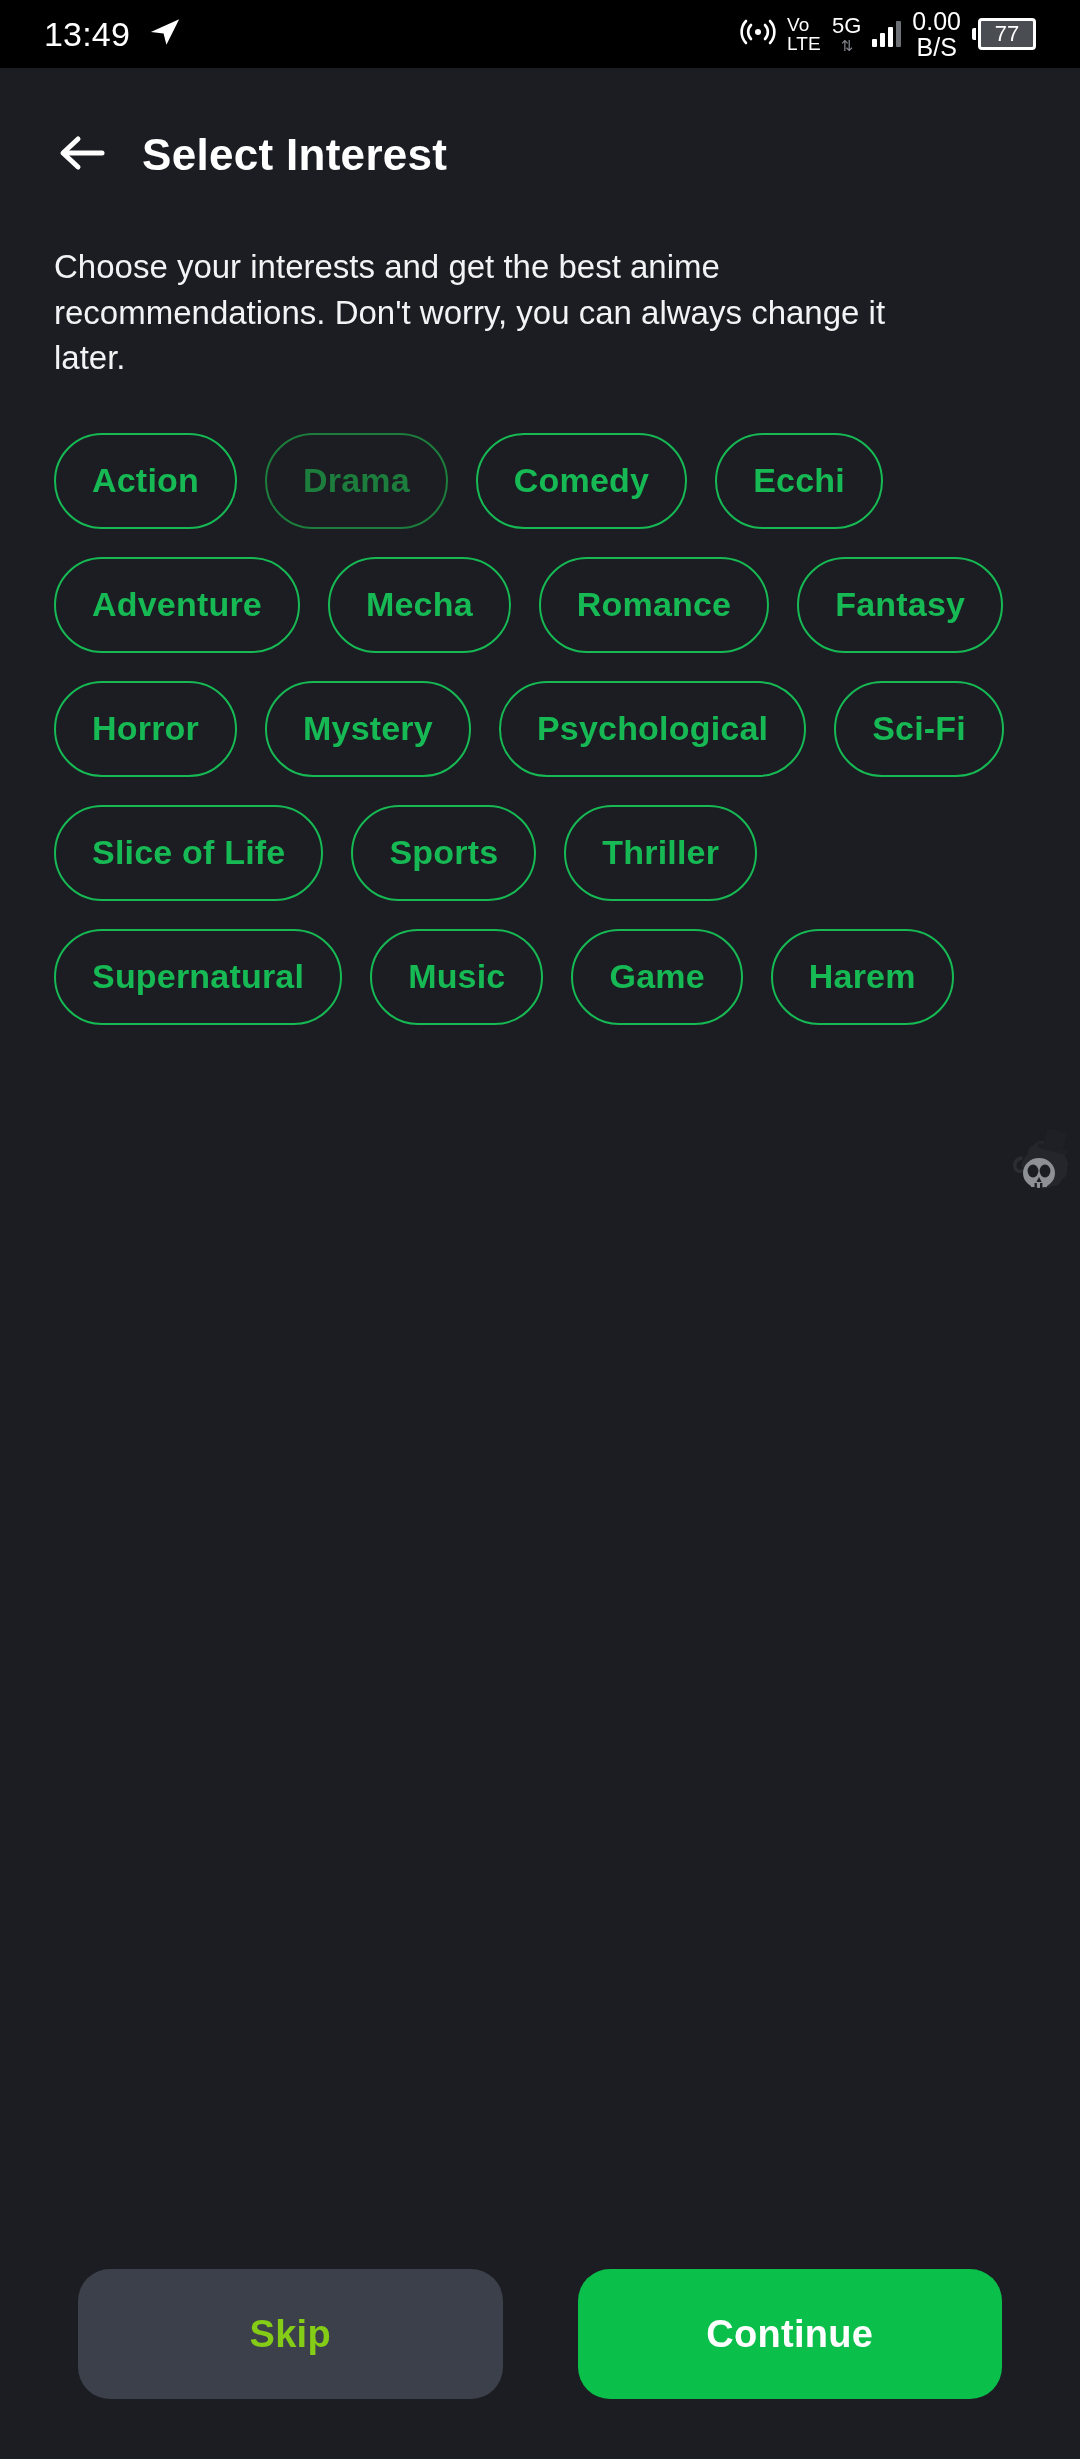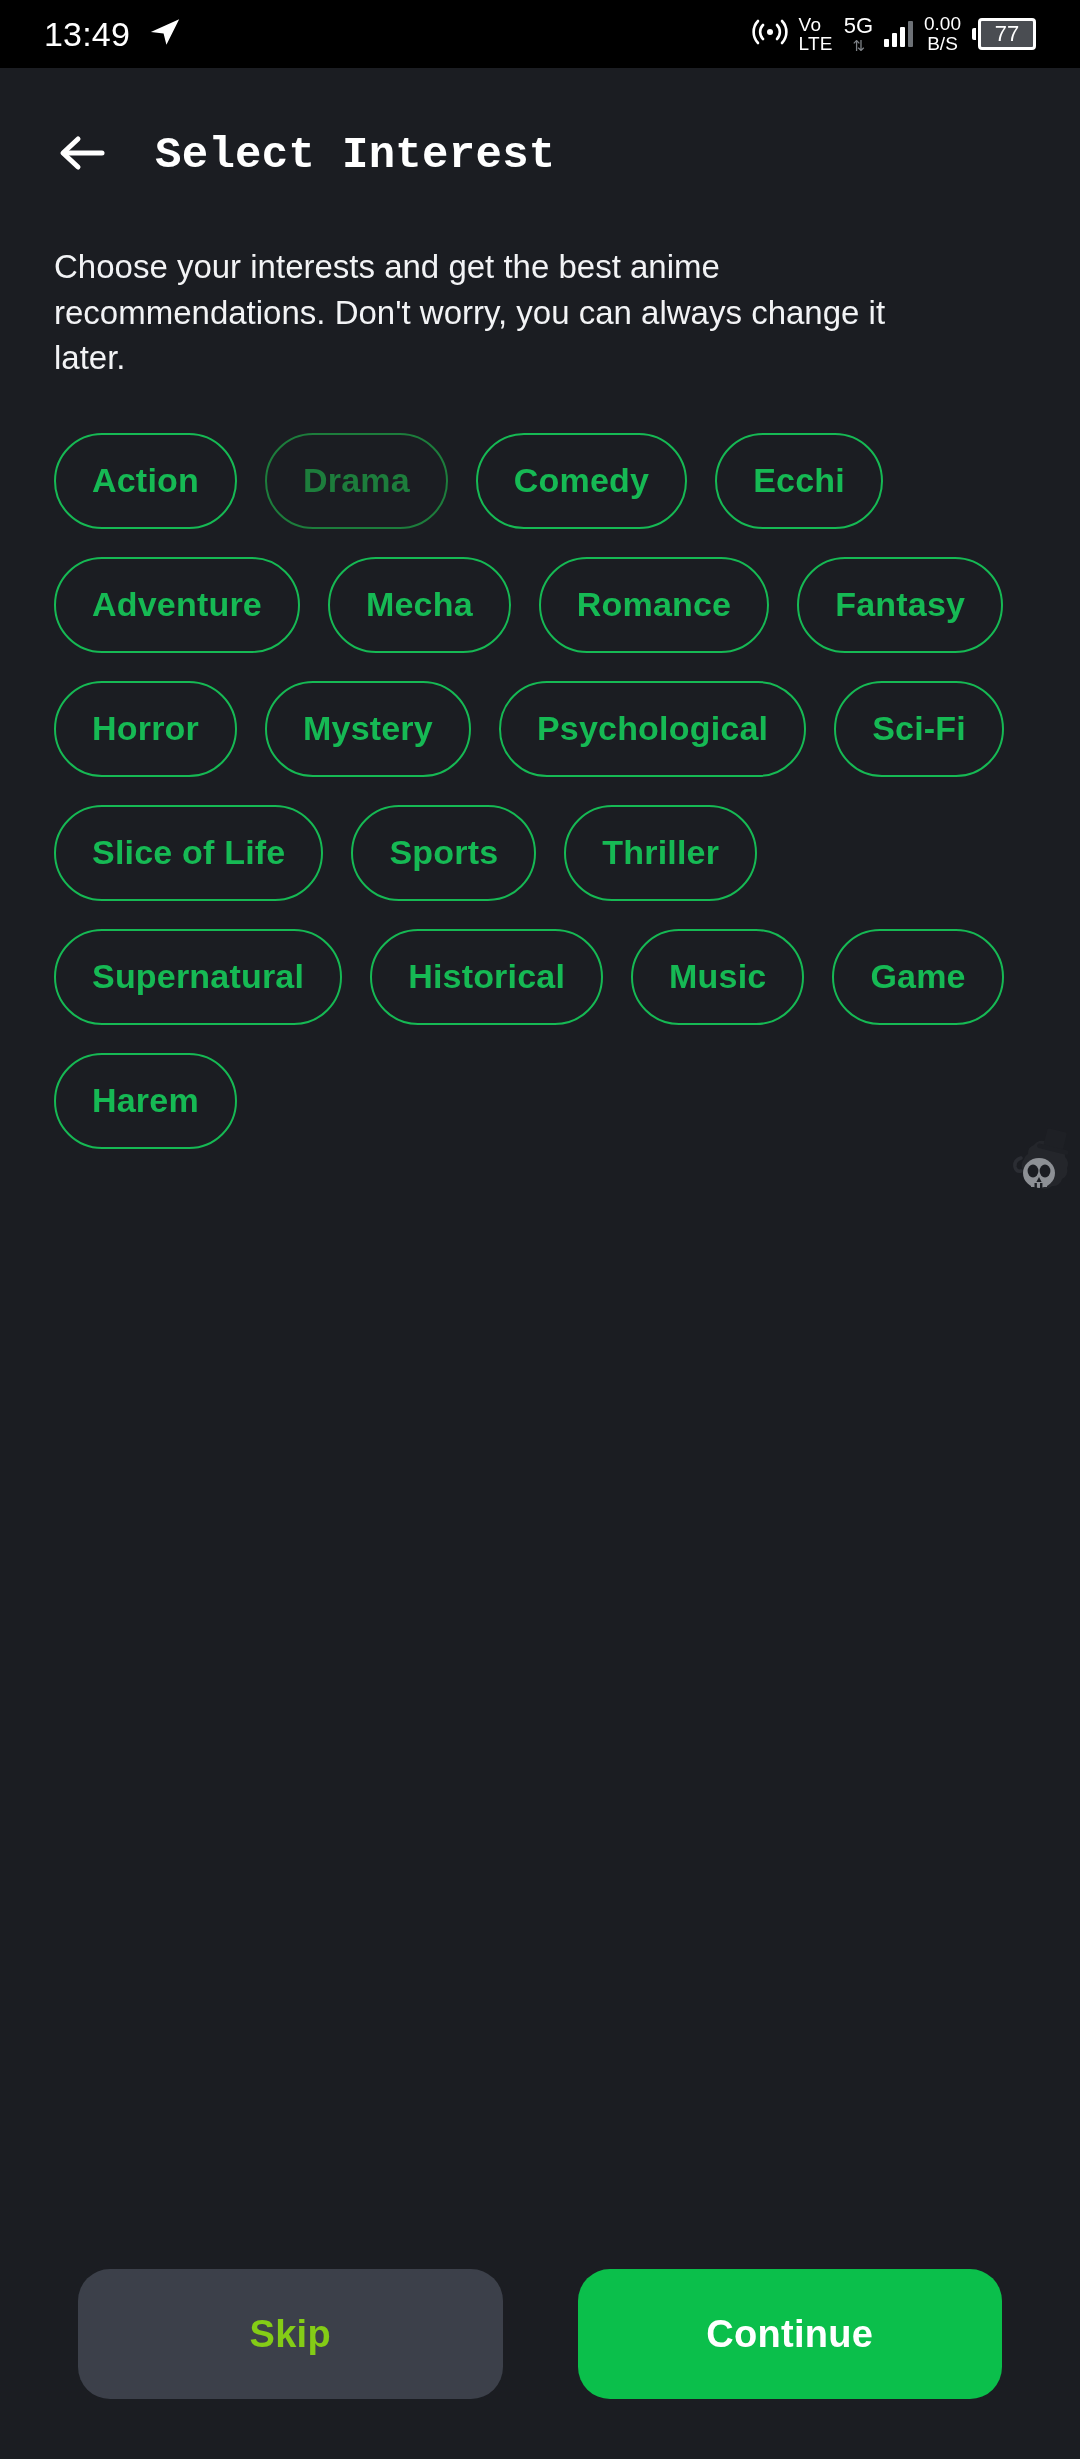--- a/index.html
+++ b/index.html
@@ -31,39 +31,38 @@
   .sb-5g{ font-size:22px; }
   .sb-arrows{ font-size:15px; color:#7f8388; margin-top:1px; letter-spacing:-1px; }
   .sb-bars{ display:flex; align-items:flex-end; gap:3px; height:26px; }
   .sb-bars i{ display:block; width:5px; background:#fff; border-radius:1px; }
   .sb-bars i:nth-child(1){ height:8px; }
   .sb-bars i:nth-child(2){ height:14px; }
   .sb-bars i:nth-child(3){ height:20px; }
   .sb-bars i:nth-child(4){ height:26px; background:#6d7176; }
   .sb-rate{
     display:flex; flex-direction:column; align-items:center;
-    line-height:1.05; font-size:19px;
+    line-height:1.05; font-size:25px;
   }
   .sb-batt{
     display:flex; align-items:center; gap:2px;
   }
   .sb-batt-nub{ width:4px; height:12px; background:#fff; border-radius:2px 0 0 2px; }
   .sb-batt-body{
     width:58px; height:32px; border:3px solid #fff; border-radius:4px;
     display:flex; align-items:center; justify-content:center;
     background:#4a4d52;
     font-size:22px; color:#fff;
   }
 
   
   .appbar{
     display:flex; align-items:center;
-    gap:47px;
+    gap:34px;
     padding:60px 86px 0 54px;
-    font-family:Liberation Mono, monospace;
   }
   .back-btn{
     width:54px; height:54px;
     display:flex; align-items:center; justify-content:center;
     cursor:pointer;
   }
   .page-title{
     font-size:44px; font-weight:bold; color:#ffffff;
     letter-spacing:.3px;
   }
@@ -216,21 +215,20 @@
     <button class="chip">Romance</button>
     <button class="chip">Fantasy</button>
     <button class="chip">Horror</button>
     <button class="chip">Mystery</button>
     <button class="chip">Psychological</button>
     <button class="chip">Sci-Fi</button>
     <button class="chip">Slice of Life</button>
     <button class="chip">Sports</button>
     <button class="chip">Thriller</button>
     <button class="chip">Supernatural</button>
-    <button class="chip">Historical</button>
     <button class="chip">Music</button>
     <button class="chip">Game</button>
     <button class="chip">Harem</button>
   </div>
 
 <div class="skull-overlay">
   <svg width="66" height="84" viewBox="0 0 66 84" aria-hidden="true">
 
     <path d="M20 26 a9 9 0 0 1 6-9 a9 9 0 0 1 12-3 a9 9 0 0 1 12 5 a9 9 0 0 1 7 10
              a9 9 0 0 1 2 11 a9 9 0 0 1 -5 11 a9 9 0 0 1 -10 7 a10 10 0 0 1 -13 1

